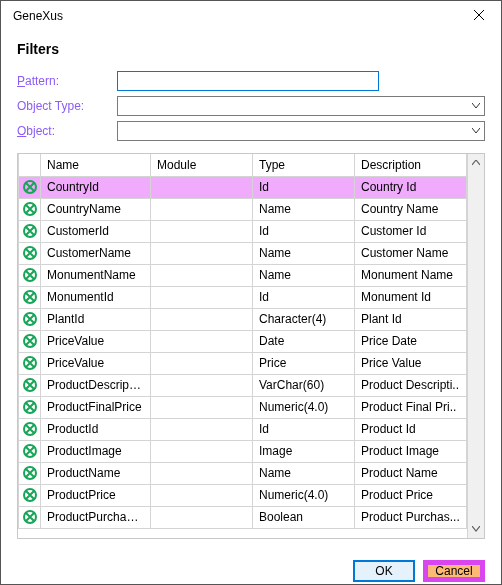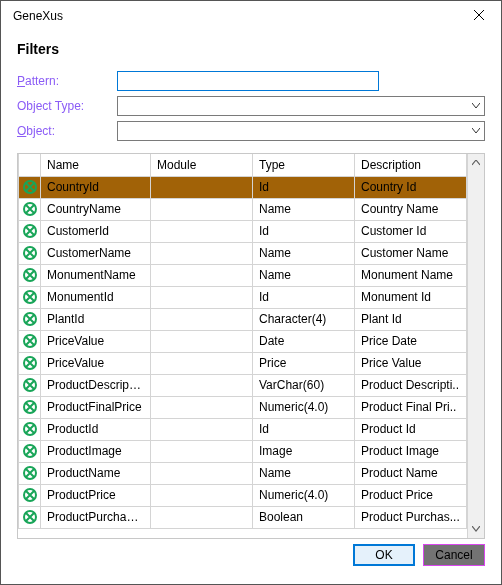--- a/index.html
+++ b/index.html
@@ -16,29 +16,29 @@
     .combo { height: 20px; flex: 1; display: flex; align-items: center; justify-content: flex-end; border: 1px solid #7a7a7a; background: #fff; padding-right: 3px; }
     .combo .arrow { width: 10px; height: 10px; display:flex; align-items:center; justify-content:center; }
     .grid-wrap { margin-top: 12px; border: 1px solid #c8c8c8; height: 386px; position: relative; display:flex; }
     .grid-scroll { flex:1; overflow:hidden; }
     table { border-collapse: collapse; width: 100%; table-layout: fixed; }
     th, td { border: 1px solid #d4d4d4; height: 22px; padding: 0 6px; text-align: left; font-weight: normal; color: #000; overflow: hidden; white-space: nowrap; text-overflow: ellipsis; }
     th { background: #fff; font-weight: normal; }
     thead th { border-top: none; }
     th:first-child, td.icon-cell { width: 22px; padding: 0; text-align:center; }
     td.icon-cell svg { display:block; margin:auto; }
-    tr.sel td { background: #a16207; }
+    tr.sel td { background: #f0abfc; }
     .col-name { width: 110px; }
     .col-mod  { width: 102px; }
     .col-type { width: 102px; }
     .col-desc { width: auto; }
     .vscroll { width: 17px; background: #f0f0f0; border-left:1px solid #d4d4d4; display:flex; flex-direction:column; justify-content:space-between; align-items:center; padding:4px 0;}
     .vscroll .sb-arrow { width:10px;height:10px; display:flex;align-items:center;justify-content:center; color:#606060;}
-    .footer { position:absolute; bottom:18px; right:16px; display:flex; gap:8px; }
-    .btn { min-width: 62px; height: 22px; border: 1px solid #d946ef; background: #737373; display:flex; align-items:center; justify-content:center; cursor:default; }
+    .footer { position:absolute; bottom:2px; right:16px; display:flex; gap:8px; }
+    .btn { min-width: 62px; height: 22px; border: 5px solid #d946ef; background: #fdba74; display:flex; align-items:center; justify-content:center; cursor:default; }
     .btn.default { border: 2px solid #0078d7; background:#e5f1fb; }
   </style>
 </head>
 <body>
 
 <div class="titlebar">
   <span class="title">GeneXus</span>
   <div class="close-btn">
     <span>
       <svg width="12" height="12" viewBox="0 0 12 12">

